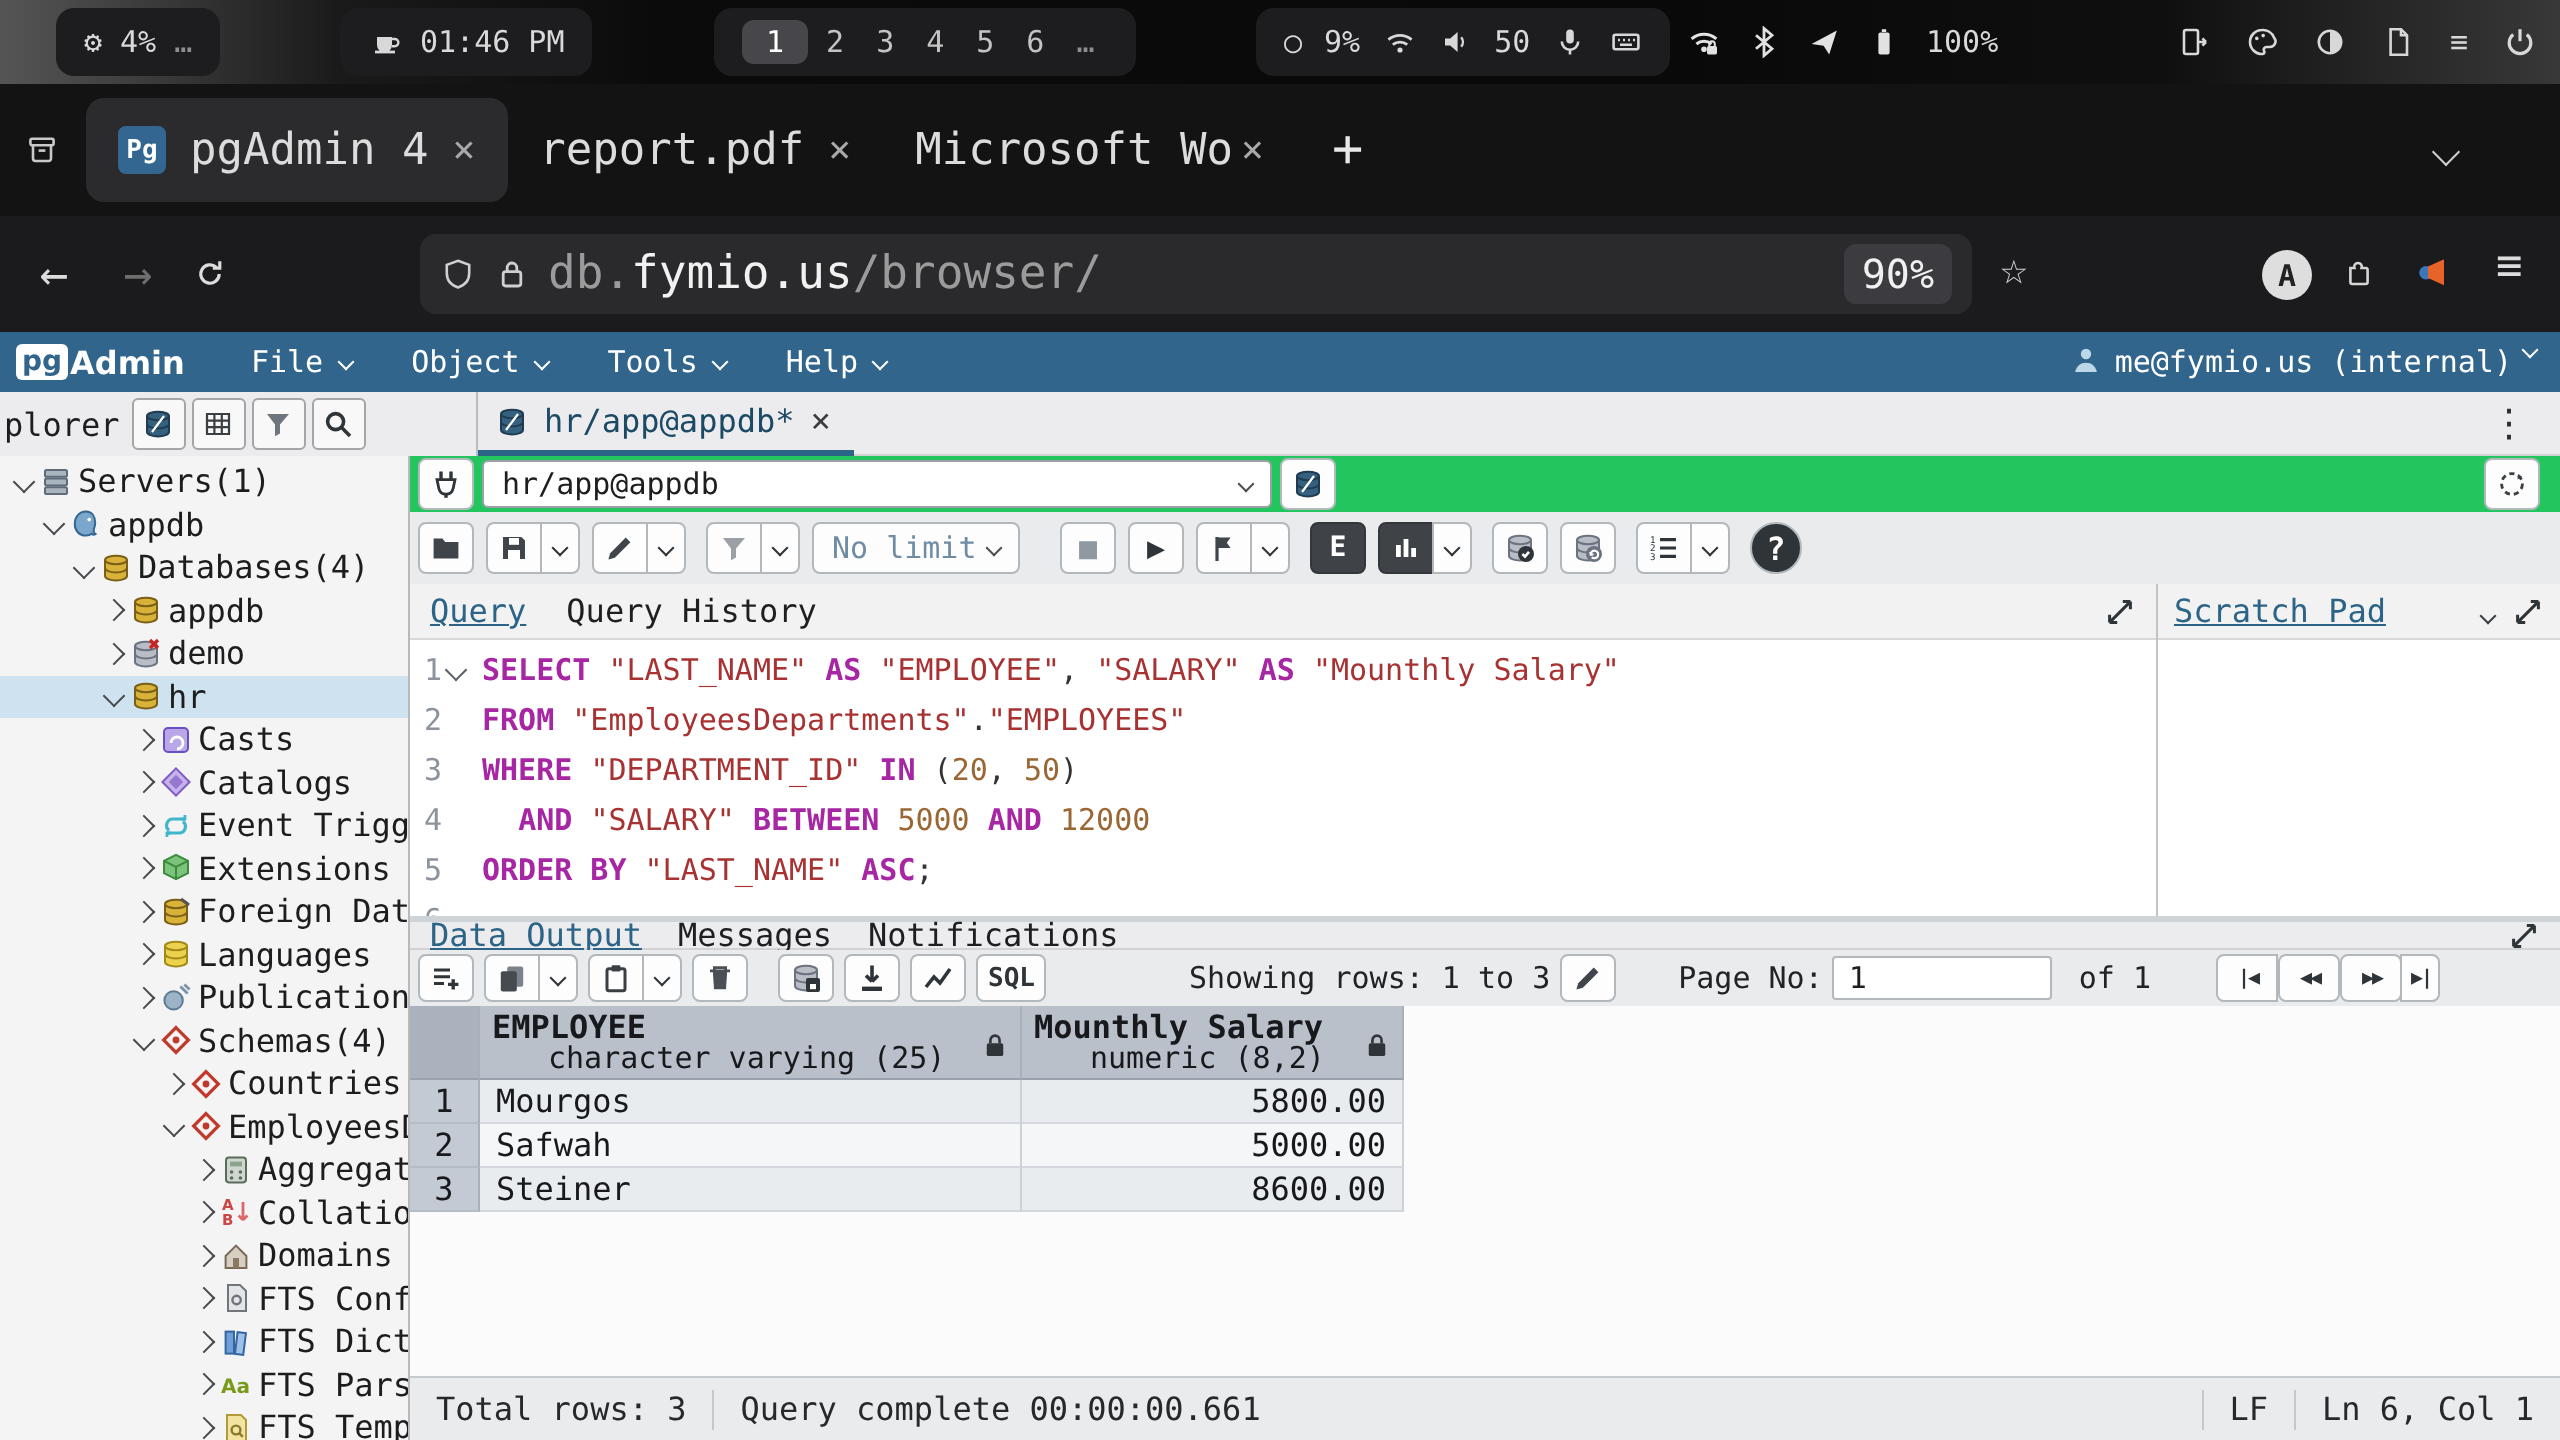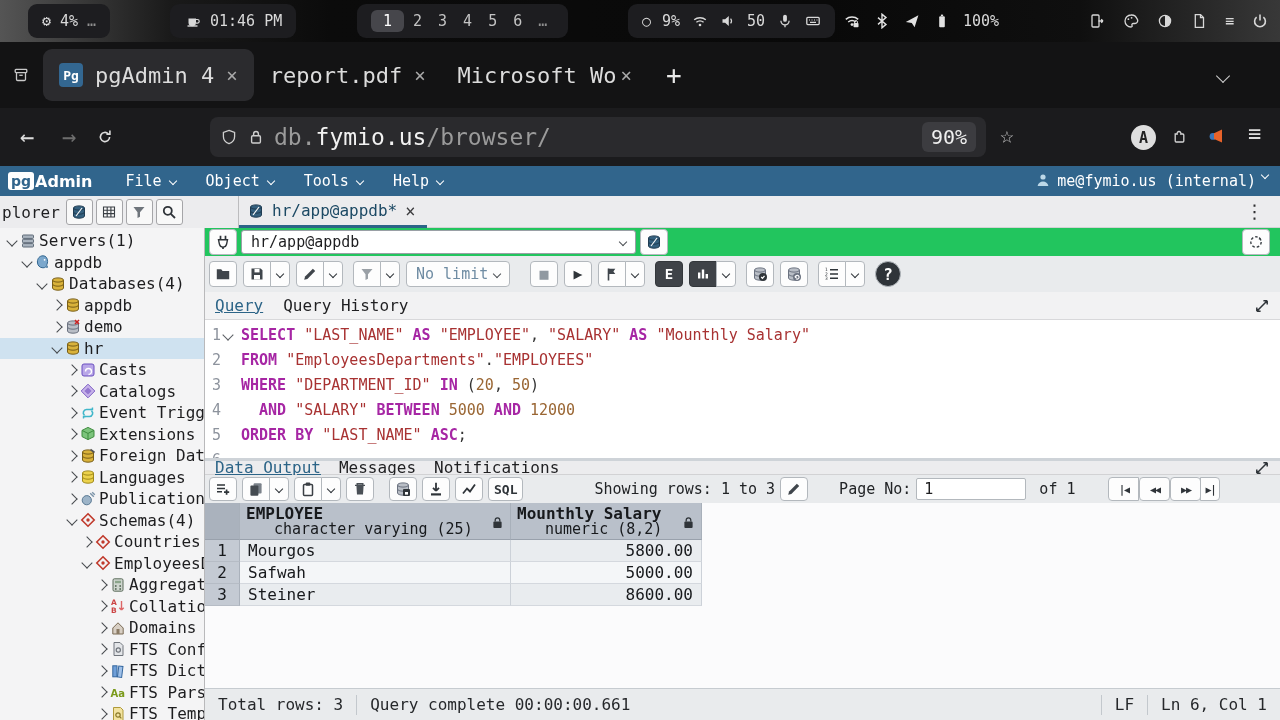--- a/index.html
+++ b/index.html
@@ -926,20 +926,32 @@
               <span class="code"><span class="tok k">ORDER BY </span><span class="tok s">"LAST_NAME"</span><span class="tok k"> ASC</span><span class="tok p">;</span></span>
             </div>
             <div class="eline">
               <span class="gut">
                   <span>6</span>
                 </span>
               <span class="code"></span>
             </div>
           </div>
         </div>
+        <div class="scratch">
+          <div class="scratchhead">
+            <span class="ptab active">Scratch Pad</span>
+            <span style="margin-left:auto;color:#3c3f43;"><i class="chev sm"></i></span>
+            <span class="ticon">
+                <svg width="16" height="16" viewBox="0 0 16 16">
+                  <path d="M2.8 13.2L13.2 2.8M2.8 13.2v-3.8M2.8 13.2h3.8M13.2 2.8v3.8M13.2 2.8H9.4" fill="none" stroke="#2f3439" stroke-width="1.5"></path>
+                </svg>
+              </span>
+          </div>
+          <div class="scratchbody"></div>
+        </div>
       </div>
 
       <div class="outtabs">
         <span class="ptab active">Data Output</span>
         <span class="ptab">Messages</span>
         <span class="ptab">Notifications</span>
         <span class="maxic ticon">
             <svg width="16" height="16" viewBox="0 0 16 16">
               <path d="M2.8 13.2L13.2 2.8M2.8 13.2v-3.8M2.8 13.2h3.8M13.2 2.8v3.8M13.2 2.8H9.4" fill="none" stroke="#2f3439" stroke-width="1.5"></path>
             </svg>

